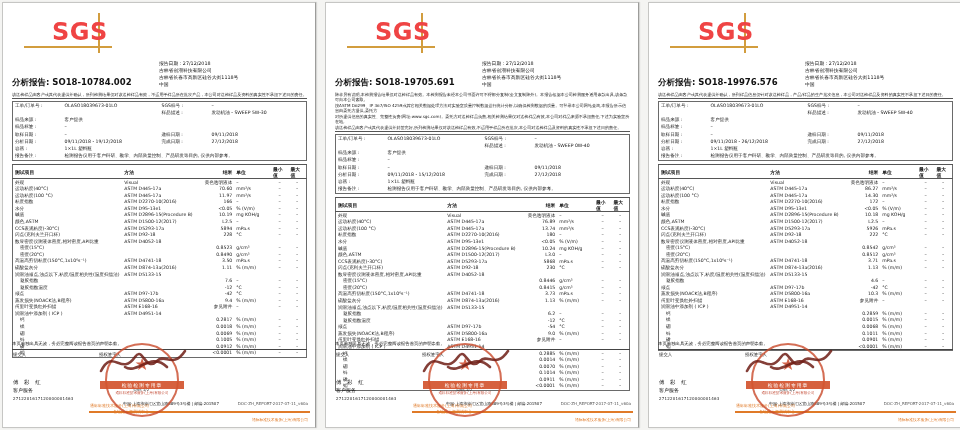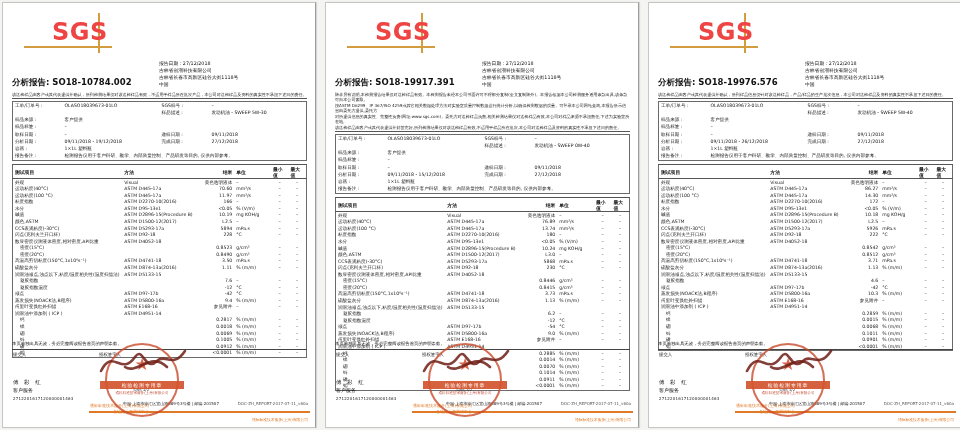--- a/index.html
+++ b/index.html
@@ -423,21 +423,21 @@
   <div class="page">
     <div class="page-inner">
 
       <div class="logo">
         <div class="logo-hline"></div>
         <div class="logo-vline"></div>
         <span class="logo-text">SGS</span>
       </div>
 
       <div class="title-row">
-        <div class="report-title">分析报告: SO18-19917.391</div>
+        <div class="report-title">分析报告: SO18-19705.691</div>
         <div class="addr-block">
           <div>报告日期 : 27/12/2018</div>
           <div>吉林省创潮科技有限公司</div>
           <div>吉林省长春市高新区硅谷大街1118号</div>
           <div>中国</div>
         </div>
       </div>
 
       <div class="disclaimer">
           <div>除非另有说明,本检测报告结果仅对送检样品有效。本检测报告未经本公司书面许可不得部分复制(全文复制除外)。本报告根据本公司检测服务通用条款出具,该条款可向本公司索取,</div>

